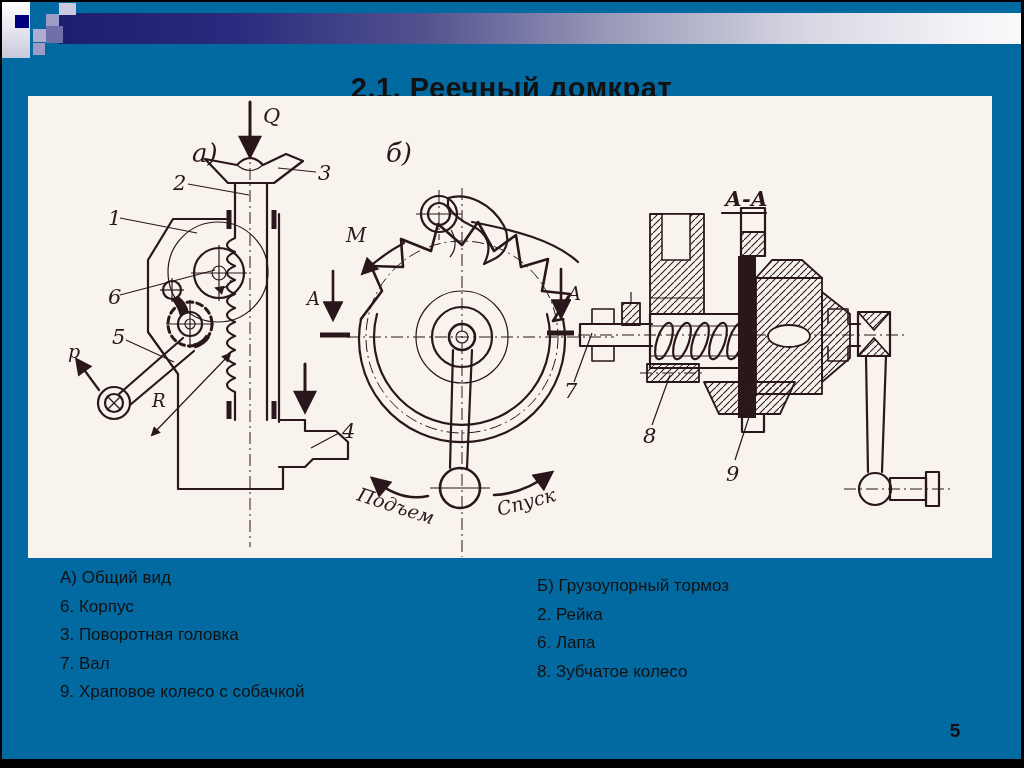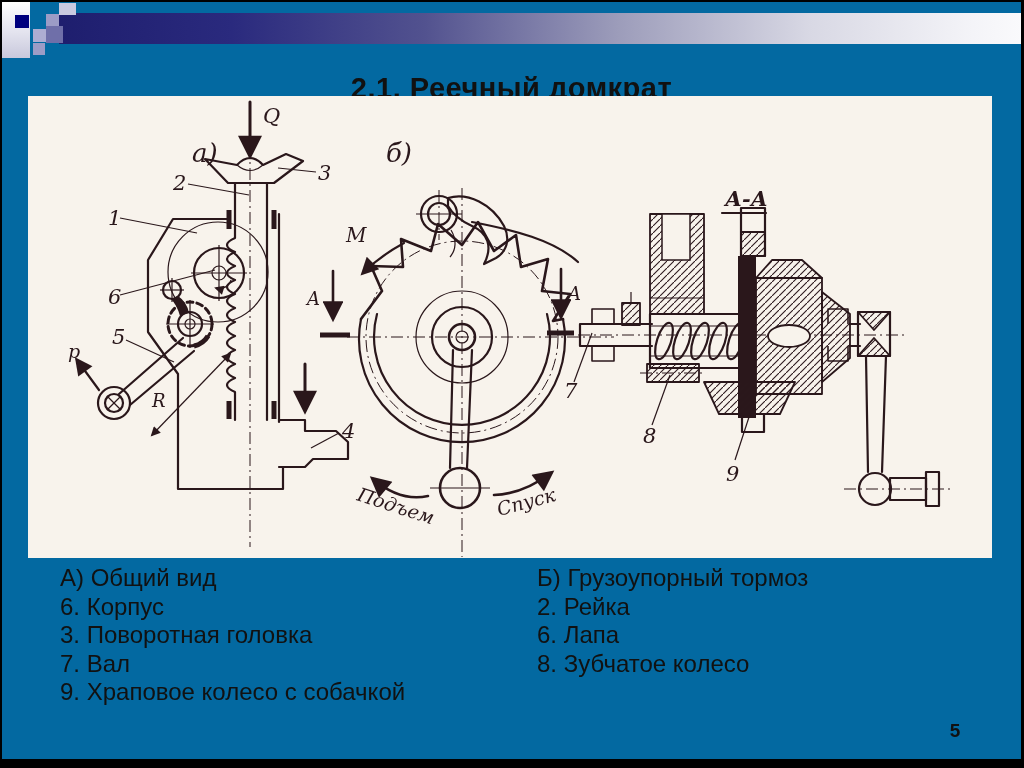--- a/index.html
+++ b/index.html
@@ -15,23 +15,23 @@
   .sq-navy{left:13px;top:13px;width:14px;height:13px;background:#00007e;}
   .sq-a{left:57px;top:1px;width:17px;height:12px;background:#c9c9e0;}
   .sq-b{left:44px;top:12px;width:13px;height:12px;background:#9c9cc6;}
   .sq-c{left:44px;top:24px;width:17px;height:17px;background:#6f6fa9;}
   .sq-d{left:31px;top:27px;width:13px;height:13px;background:#adadd2;}
   .sq-e{left:31px;top:41px;width:12px;height:12px;background:#9c9cc6;}
   .title{position:absolute;left:0;right:0;top:70px;text-align:center;
     font-size:29px;font-weight:bold;color:#111;letter-spacing:0.5px;}
   .drawing-svg{position:absolute;left:0;top:0;width:1019px;height:757px;}
   
-  .legend-col{position:absolute;top:562px;font-size:24px;color:#111;line-height:28.5px;white-space:nowrap;}
+  .legend-col{position:absolute;top:562px;font-size:17px;color:#111;line-height:28.5px;white-space:nowrap;}
   .legend-left{left:58px;}
-  .legend-right{left:535px;}
+  .legend-right{left:535px;margin-top:8px;}
   .page-num{position:absolute;left:938px;top:718px;width:30px;text-align:center;
     font-size:19px;font-weight:bold;color:#111;}
   
   .ln{stroke:#2a171b;stroke-width:2.2;fill:none;stroke-linejoin:round;stroke-linecap:round;}
   .ln2{stroke:#2a171b;stroke-width:2.6;fill:none;stroke-linejoin:round;stroke-linecap:round;}
   .ln3{stroke:#2a171b;stroke-width:3;fill:none;stroke-linecap:round;}
   .lnt{stroke:#2a171b;stroke-width:1.2;fill:none;}
   .ln1{stroke:#2a171b;stroke-width:1.6;fill:none;stroke-linejoin:round;}
   .cl{stroke:#2a171b;stroke-width:1;fill:none;stroke-dasharray:12 4 2 4;}
   .thk{stroke:#2a171b;stroke-width:5;fill:none;stroke-linecap:butt;}

